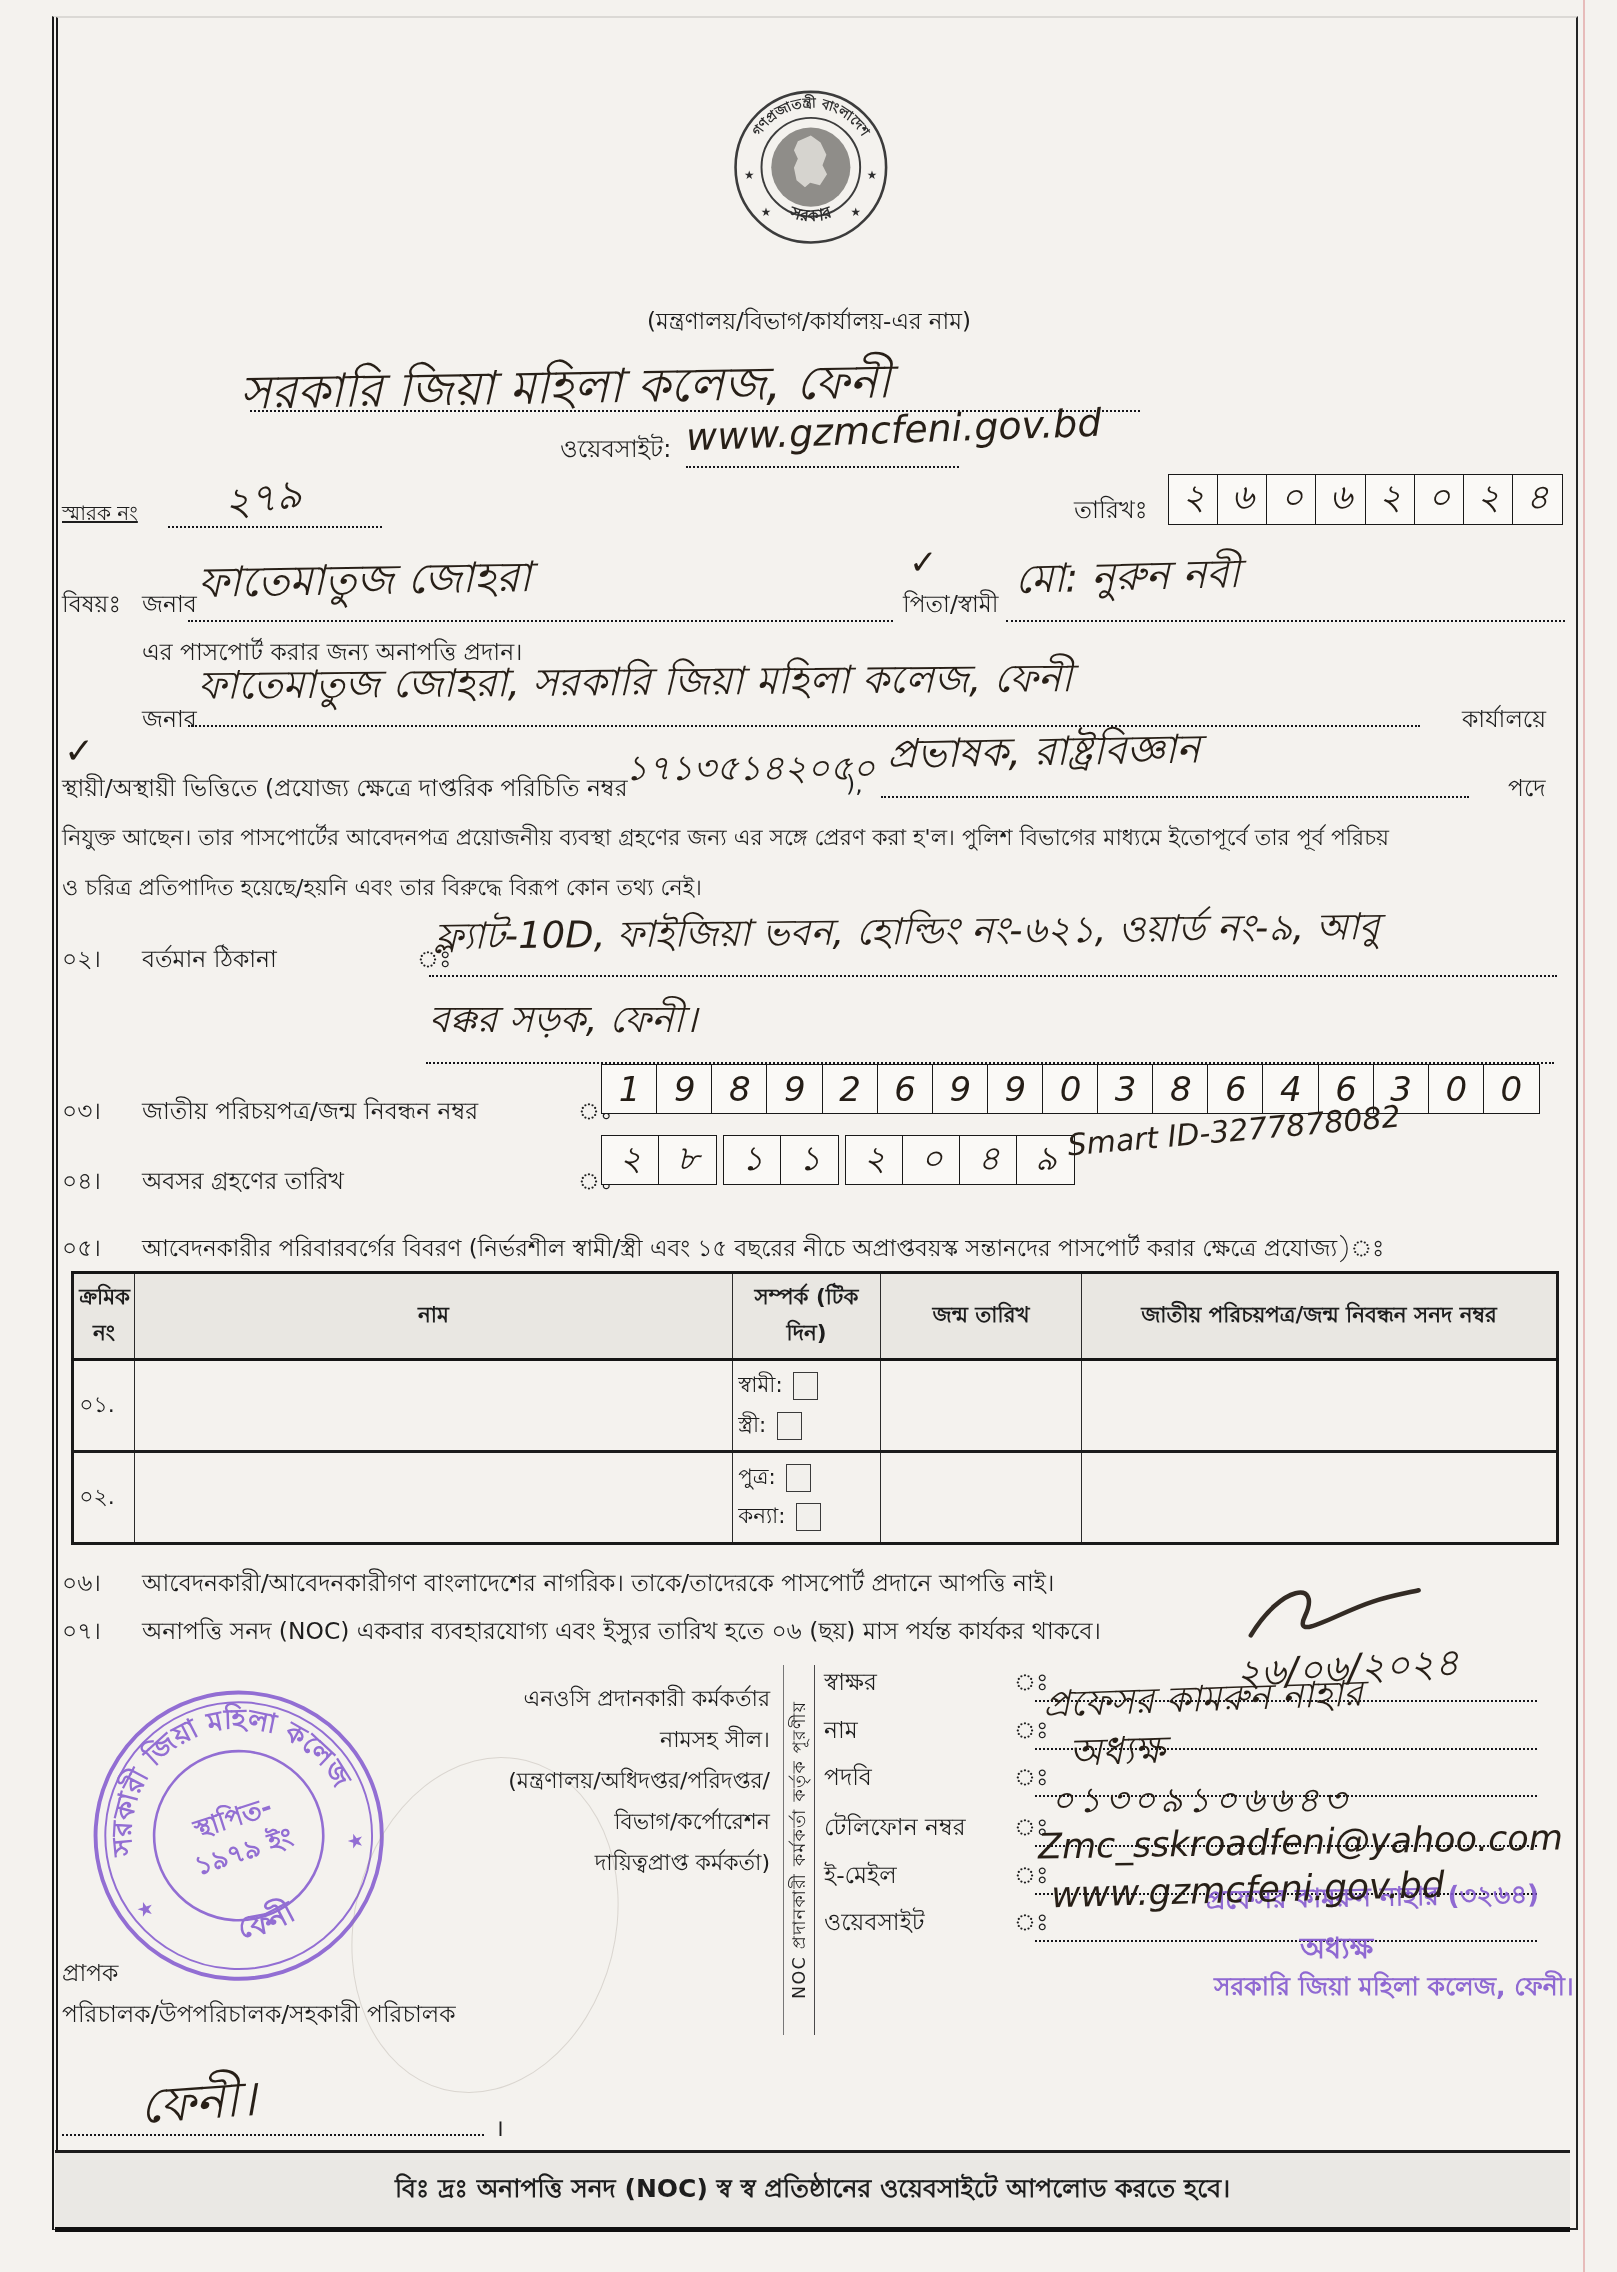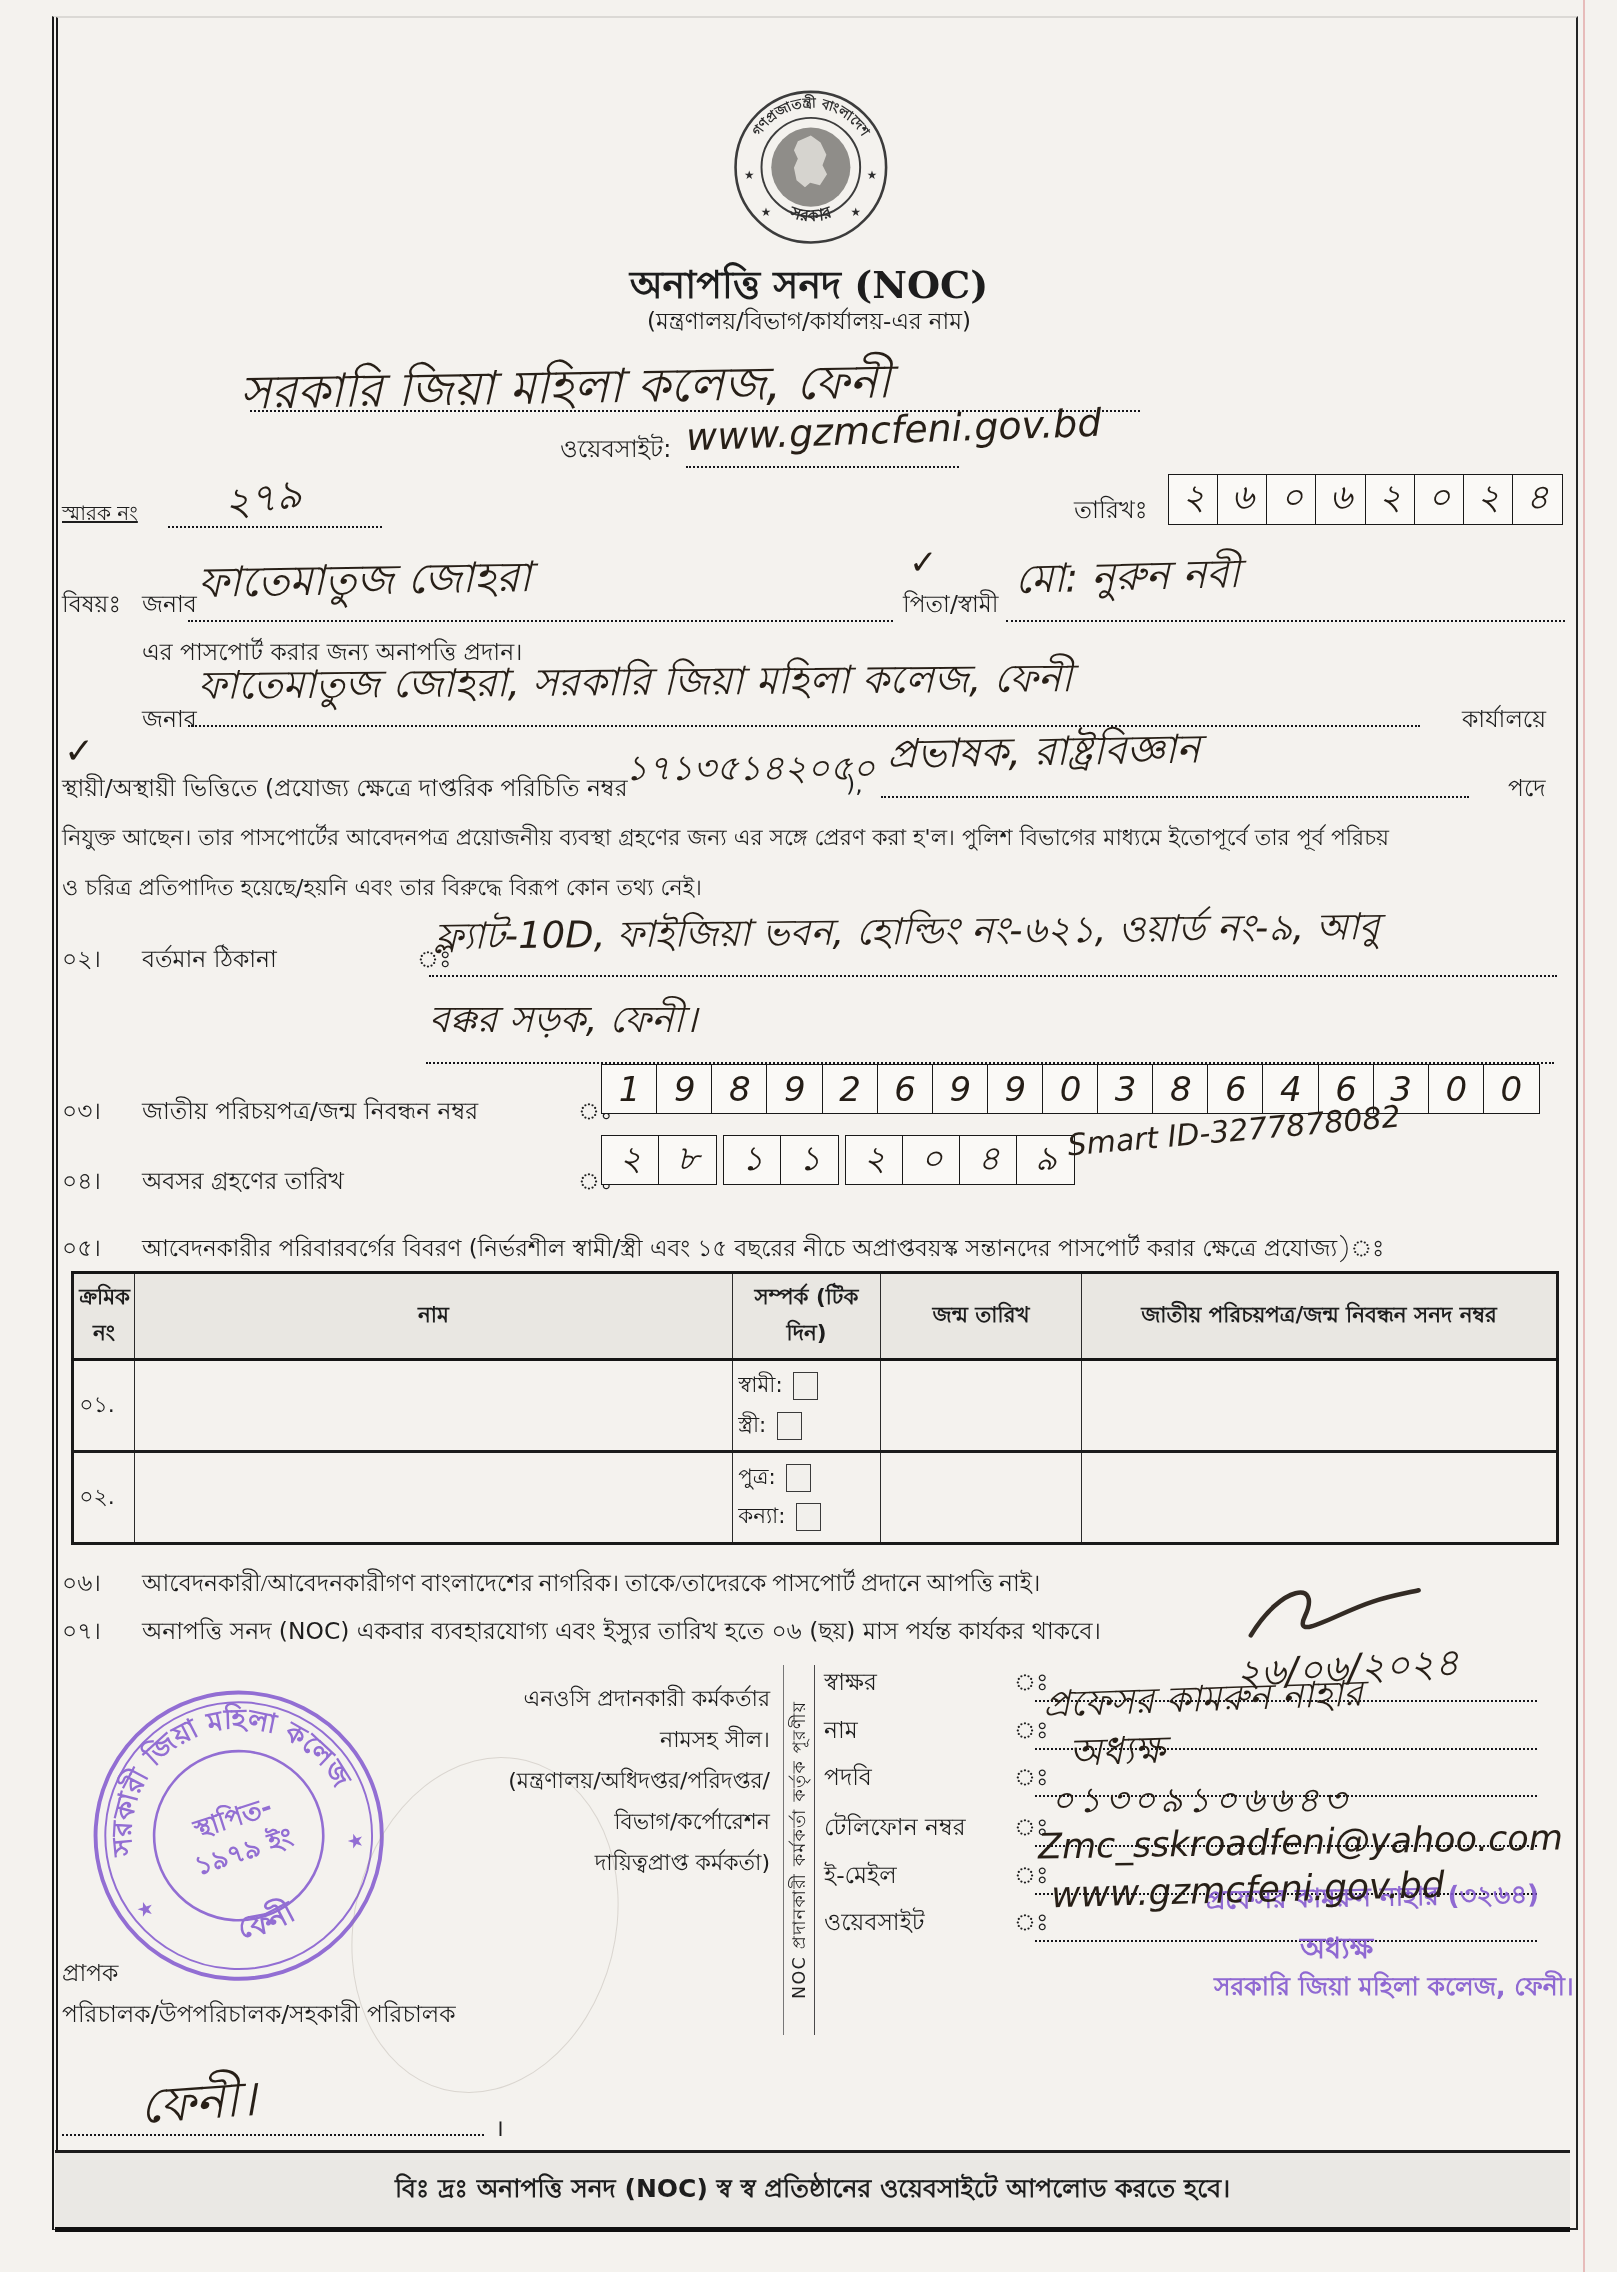--- a/index.html
+++ b/index.html
@@ -66,21 +66,20 @@
     </text>
     <text font-size="25" font-weight="700" fill="#2e2e2e" font-family="DejaVu Sans, sans-serif">
       <textPath href="#arcBot" startOffset="50%" text-anchor="middle">সরকার</textPath>
     </text>
     <text x="20" y="140" font-size="18" fill="#2e2e2e">★</text>
     <text x="209" y="140" font-size="18" fill="#2e2e2e">★</text>
     <text x="46" y="198" font-size="18" fill="#2e2e2e">★</text>
     <text x="184" y="198" font-size="18" fill="#2e2e2e">★</text>
   </svg>
 
-  <div class="abs center" style="top:255px;font-family:'DejaVu Serif',serif;font-size:38px;font-weight:700;">অনাপত্তি সনদ (NOC)</div>
   <div class="abs center" style="top:303px;font-size:23px;">(মন্ত্রণালয়/বিভাগ/কার্যালয়-এর নাম)</div>
   <div class="abs hw" style="left:240px;top:351px;font-size:47px;transform:rotate(-1deg);">সরকারি জিয়া মহিলা কলেজ, ফেনী</div>
   <div class="abs dotted" style="left:250px;top:409px;width:890px;"></div>
 
   <div class="abs printed" style="left:560px;top:430px;font-size:24px;">ওয়েবসাইট:</div>
   <div class="abs hw" style="left:686px;top:408px;font-size:38px;transform:rotate(-2deg);">www.gzmcfeni.gov.bd</div>
   <div class="abs dotted" style="left:686px;top:465px;width:273px;"></div>
 
   <div class="abs printed" style="left:62px;top:498px;font-size:20px;text-decoration:underline;">স্মারক নং</div>
   <div class="abs dotted" style="left:168px;top:525px;width:214px;"></div>
@@ -228,21 +227,21 @@
               </div>
           </td>
           <td></td>
           <td></td>
         </tr>
       </tbody>
     </table>
   </div>
 
   <div class="abs printed" style="left:62px;top:1565px;">০৬।</div>
-  <div class="abs printed" style="left:142px;top:1565px;font-family:Liberation Serif, serif;">আবেদনকারী/আবেদনকারীগণ বাংলাদেশের নাগরিক। তাকে/তাদেরকে পাসপোর্ট প্রদানে আপত্তি নাই।</div>
+  <div class="abs printed" style="left:142px;top:1565px;">আবেদনকারী/আবেদনকারীগণ বাংলাদেশের নাগরিক। তাকে/তাদেরকে পাসপোর্ট প্রদানে আপত্তি নাই।</div>
   <div class="abs printed" style="left:62px;top:1613px;">০৭।</div>
   <div class="abs printed" style="left:142px;top:1613px;">অনাপত্তি সনদ (NOC) একবার ব্যবহারযোগ্য এবং ইস্যুর তারিখ হতে ০৬ (ছয়) মাস পর্যন্ত কার্যকর থাকবে।</div>
 
   <svg class="abs" style="left:1245px;top:1576px;z-index:6;" width="182" height="71" viewBox="0 0 280 110">
     <path d="M8,92 C55,14 118,6 92,62 C72,104 140,58 196,40 C226,30 252,26 268,22" fill="none" stroke="#221a12" stroke-width="7" stroke-linecap="round" opacity=".92"></path>
   </svg>
   <div class="abs hw" style="left:1236px;top:1638px;font-size:38px;transform:rotate(-3deg);">২৬/০৬/২০২৪</div>
 
   <div class="abs leftblock">
     <div>এনওসি প্রদানকারী কর্মকর্তার</div>

